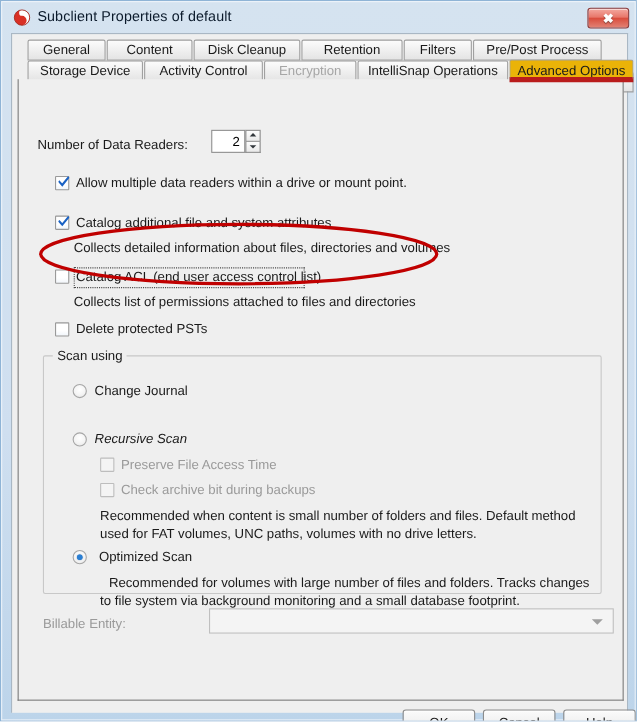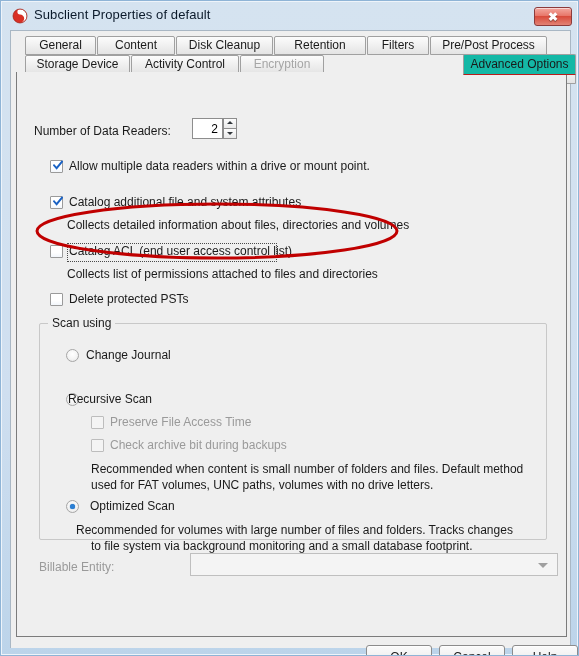--- a/index.html
+++ b/index.html
@@ -107,22 +107,22 @@
     border: 1px solid #a0a0a0;
     border-radius: 2px 2px 0 0;
     cursor: pointer;
     white-space: nowrap;
     overflow: hidden;
   }
   .tab.row1 { top: 0px; }
   .tab.row2 { top: 19px; }
   .tab.disabled { color: #a6a6a6; }
   .tab.active {
-    background: #14b8a6;
-    border-bottom: 1px solid #b91c1c;
+    background: #eab308;
+    border-bottom: 5px solid #b91c1c;
     z-index: 5;
     height: 21px;
     line-height: 19px;
     top: 18px;
   }
 
   
   .page {
     position: absolute;
     left: 5px; top: 41px;
@@ -339,20 +339,21 @@
       <div class="tab row1" style="left:81px;  width:78px;"><span>Content</span></div>
       <div class="tab row1" style="left:160px; width:97px;"><span>Disk Cleanup</span></div>
       <div class="tab row1" style="left:258px; width:92px;"><span>Retention</span></div>
       <div class="tab row1" style="left:351px; width:62px;"><span>Filters</span></div>
       <div class="tab row1" style="left:414px; width:117px;"><span>Pre/Post Process</span></div>
       <div class="tab row1" style="left:498px; width:62px;margin-top:29px;"><span>Security</span></div>
 
       <div class="tab row2" style="left:9px;   width:105px;"><span>Storage Device</span></div>
       <div class="tab row2" style="left:115px; width:108px;"><span>Activity Control</span></div>
       <div class="tab row2 disabled" style="left:224px; width:84px;"><span>Encryption</span></div>
+      <div class="tab row2" style="left:309px; width:137px;"><span>IntelliSnap Operations</span></div>
       <div class="tab row2 active" style="left:447px; width:113px;"><span>Advanced Options</span></div>
     </div>
 
     <div class="page">
 
       <span class="lbl" style="left:17px; top:52px;">Number of Data Readers:</span>
       <div class="spin-wrap" style="top:46px;">
         <div class="spin-field">2</div>
         <div class="spin-btns">
           <div class="spin-btn up">
@@ -402,21 +403,21 @@
       <div class="groupbox" style="left:22px; top:251px; width:508px; height:217px;">
         <span class="groupbox-title">Scan using</span>
 
         <div class="cbrow" style="left:26px; top:25px; width:300px; height:16px;">
           <span class="radio"></span>
           <span class="lbl" style="left:20px; top:-1px;">Change Journal</span>
         </div>
 
         <div class="cbrow" style="left:26px; top:69px; width:300px; height:16px;">
           <span class="radio"></span>
-          <span class="lbl" style="left:2px; top:-1px;">Recursive Scan</span>
+          <span class="lbl" style="left:20px; top:-1px;font-style:italic;">Recursive Scan</span>
         </div>
 
         <div class="cbrow" style="left:51px; top:92px; width:300px; height:16px;">
           <span class="cbox disabled"></span>
           <span class="lbl dim" style="left:19px; top:-1px;">Preserve File Access Time</span>
         </div>
 
         <div class="cbrow" style="left:51px; top:115px; width:300px; height:16px;">
           <span class="cbox disabled"></span>
           <span class="lbl dim" style="left:19px; top:-1px;">Check archive bit during backups</span>
@@ -424,21 +425,21 @@
 
         <span class="lbl" style="left:51px; top:138px;">Recommended when content is small number of folders and files. Default method</span>
         <span class="lbl" style="left:51px; top:154px;">used for FAT volumes, UNC paths, volumes with no drive letters.</span>
 
         <div class="cbrow" style="left:26px; top:176px; width:300px; height:16px;">
           <span class="radio">
             <span class="dot"></span>
           </span>
           <span class="lbl" style="left:24px; top:-1px;">Optimized Scan</span>
         </div>
-        <span class="lbl" style="left:36px; top:199px;">Recommended for volumes with large number of files and folders. Tracks changes</span>
+        <span class="lbl" style="left:59px; top:199px;">Recommended for volumes with large number of files and folders. Tracks changes</span>
         <span class="lbl" style="left:51px; top:215px;">to file system via background monitoring and a small database footprint.</span>
       </div>
 
       <span class="lbl dim" style="left:22px; top:488px;">Billable Entity:</span>
       <div class="combo" style="left:173px; top:481px;">
         <span class="lbl dim" style="left:6px; top:4px;"></span>
         <span class="sep"></span>
         <span class="arrow"></span>
       </div>
 

